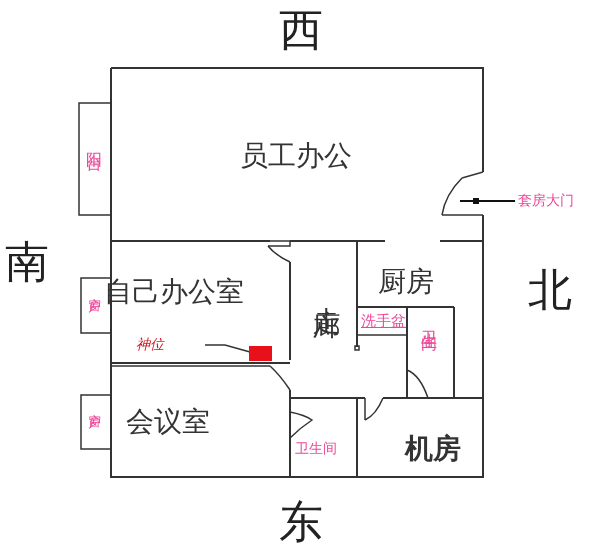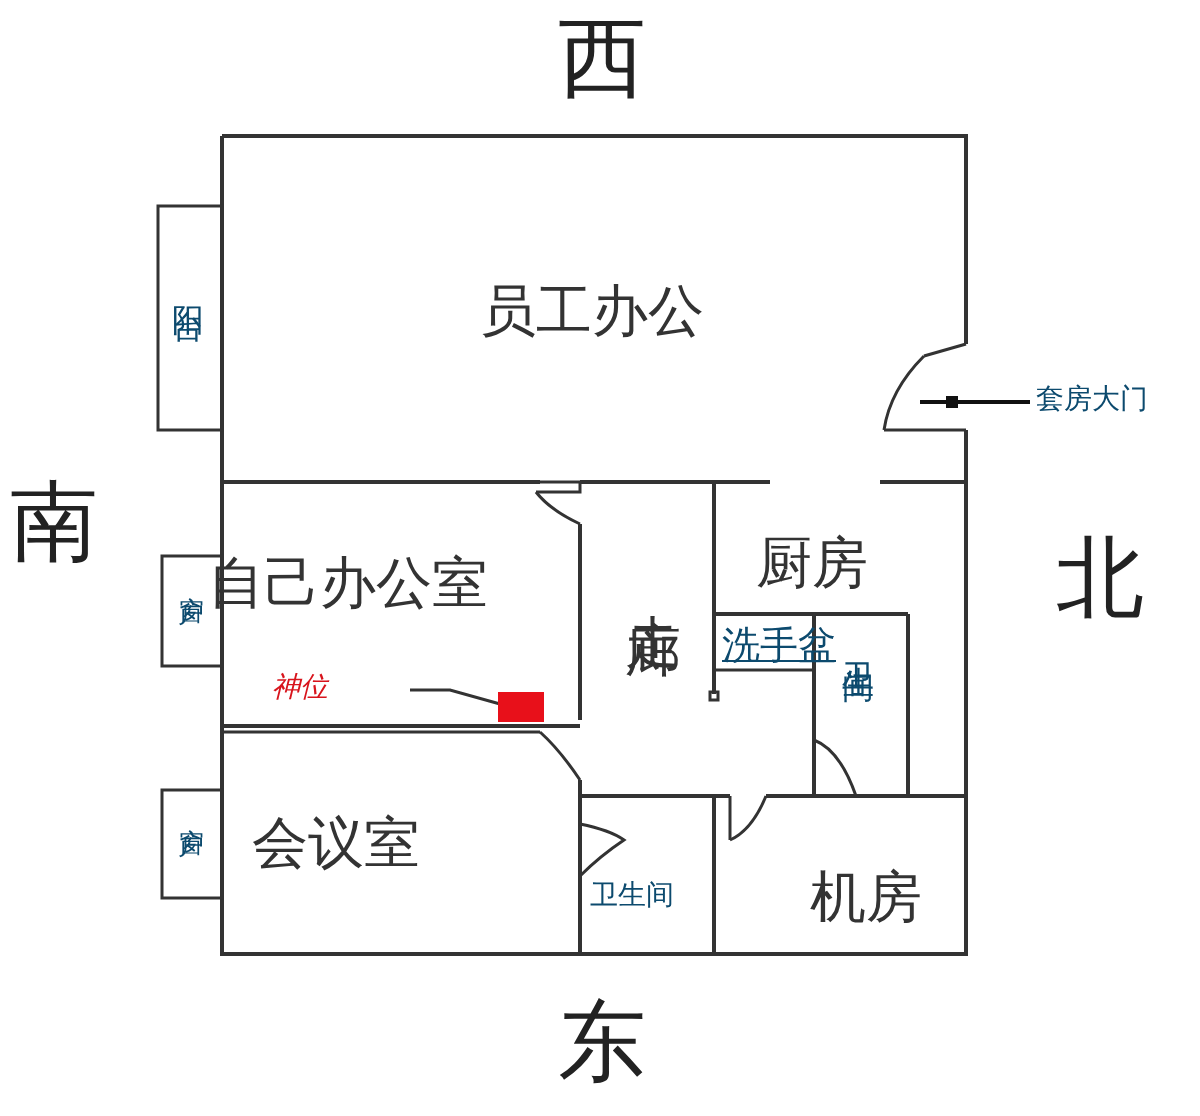--- a/index.html
+++ b/index.html
@@ -4,21 +4,21 @@
 <style>
   html, body { margin: 0; padding: 0; background: #ffffff; }
   body { width: 600px; height: 558px; position: relative; overflow: hidden;
          font-family: "DejaVu Serif", "Liberation Serif", serif; }
   svg { position: absolute; left: 0; top: 0; }
   .wall { stroke: #333333; stroke-width: 2; fill: none; }
   .thin { stroke: #333333; stroke-width: 1.5; fill: none; }
   .lbl { position: absolute; color: #333333; white-space: nowrap; line-height: 1; }
   .dir { font-size: 44px; color: #222222; }
   .room { font-size: 28px; }
-  .room-sm { font-size: 15px; font-family: "DejaVu Sans", "Liberation Sans", sans-serif; color: #0c4a6e; }
+  .room-sm { font-size: 15px; font-family: "DejaVu Sans", "Liberation Sans", sans-serif; color: #ec4899; }
   .vert { writing-mode: vertical-rl; letter-spacing: 2px; }
   .red { color: #d8141c; font-size: 14px; font-weight: normal; font-style: italic; }
 </style>
 </head>
 <body>
 
 <svg width="600" height="558" viewBox="0 0 600 558">
 
   <polyline class="wall" points="111,68 483,68 483,172"></polyline>
   <polyline class="wall" points="483,215 483,477 111,477 111,68"></polyline>
@@ -74,23 +74,23 @@
 <div class="lbl dir" style="left:279px;top:8px;">西</div>
 <div class="lbl dir" style="left:5px;top:240px;">南</div>
 <div class="lbl dir" style="left:528px;top:268px;">北</div>
 <div class="lbl dir" style="left:279px;top:500px;">东</div>
 
 <div class="lbl room" style="left:240px;top:142px;">员工办公</div>
 <div class="lbl room" style="left:104px;top:278px;">自己办公室</div>
 <div class="lbl room" style="left:126px;top:408px;">会议室</div>
 <div class="lbl room vert" style="left:312px;top:285px;">走廊</div>
 <div class="lbl room" style="left:378px;top:268px;">厨房</div>
-<div class="lbl room-sm" style="left:361px;top:314px;font-size:19px;text-decoration:underline;">洗手盆</div>
+<div class="lbl room-sm" style="left:361px;top:314px;font-size:15px;text-decoration:underline;">洗手盆</div>
 <div class="lbl room-sm vert" style="left:421px;top:318px;font-size:16px;">卫生间</div>
 <div class="lbl room-sm" style="left:295px;top:441px;font-size:14px;">卫生间</div>
-<div class="lbl room" style="left:405px;top:435px;">机房</div>
+<div class="lbl room" style="left:405px;top:435px;font-weight:bold;">机房</div>
 
 <div class="lbl room-sm vert" style="left:86px;top:140px;font-size:16px;">阳台</div>
 <div class="lbl room-sm vert" style="left:88px;top:287px;font-size:13px;">窗户</div>
 <div class="lbl room-sm vert" style="left:88px;top:403px;font-size:13px;">窗户</div>
 
 <div class="lbl room-sm" style="left:518px;top:193px;font-size:14px;">套房大门</div>
 <div class="lbl red" style="left:136px;top:337px;">神位</div>
 
 </body></html>

